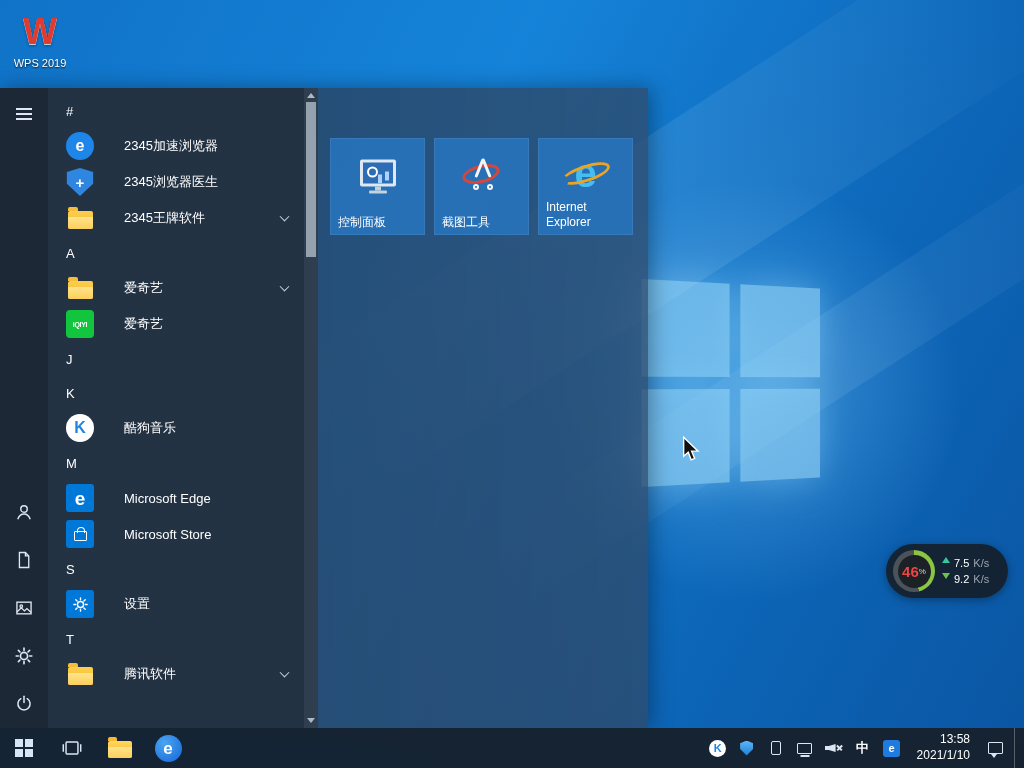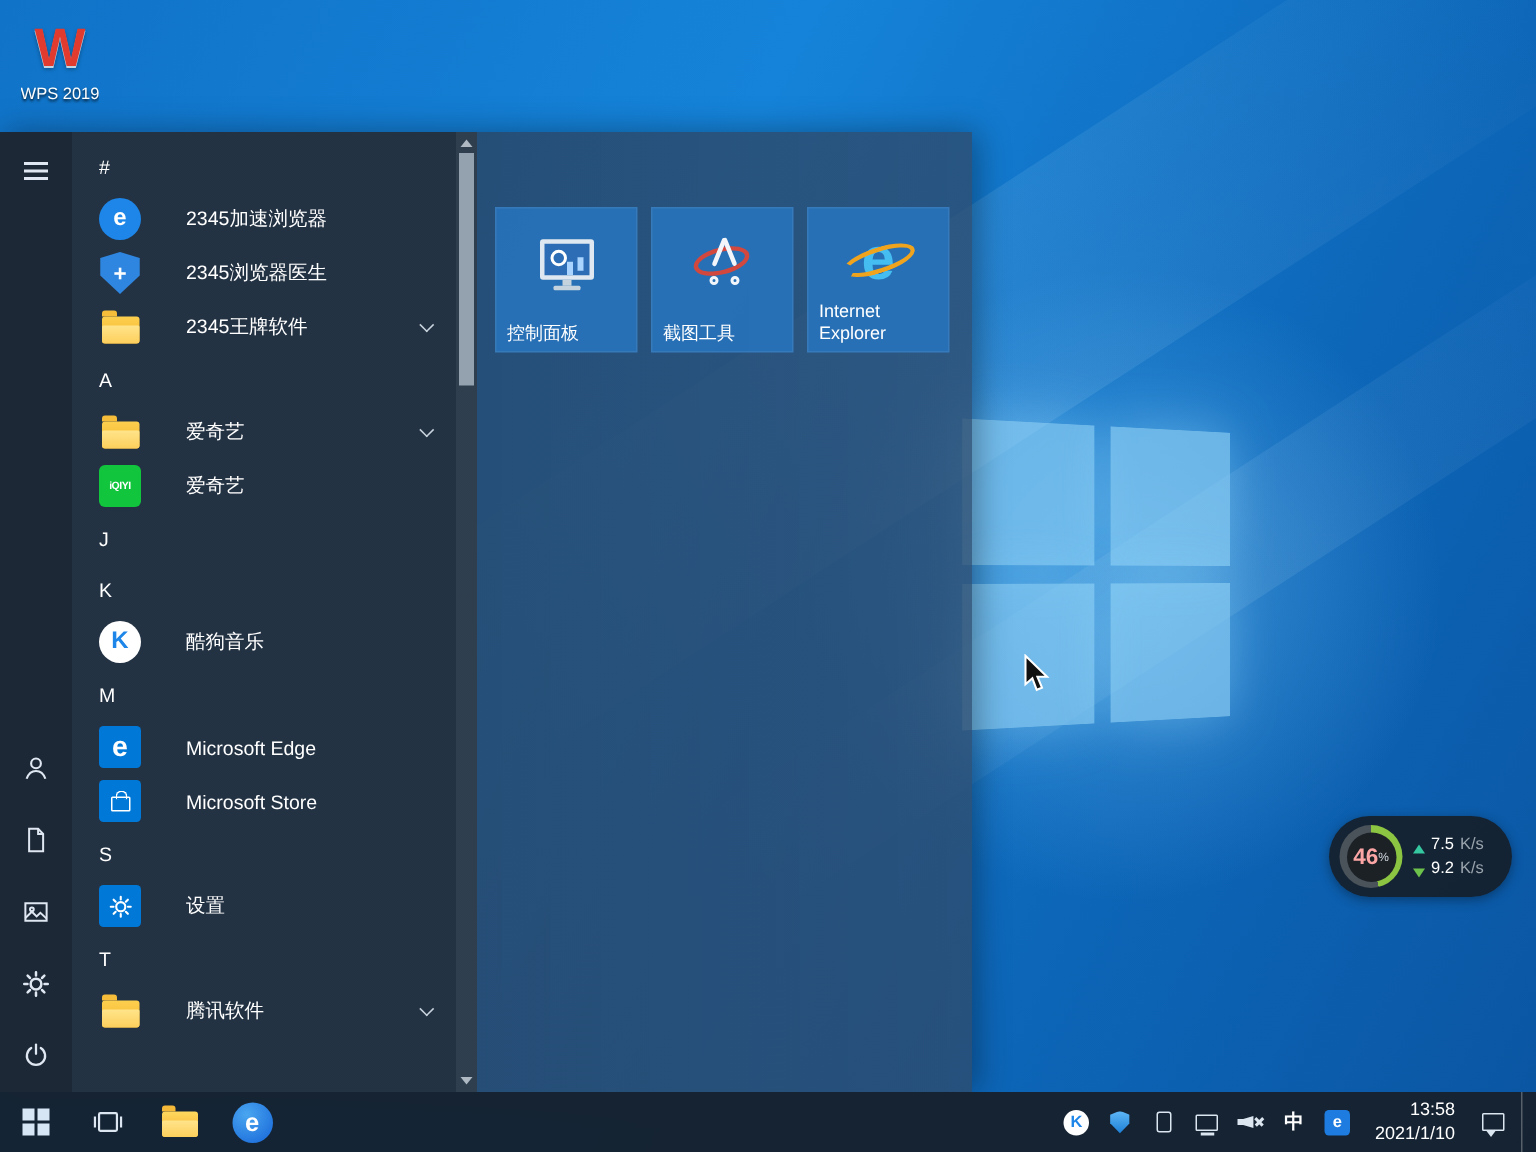--- a/index.html
+++ b/index.html
@@ -138,24 +138,24 @@
 
   
   .net-widget{position:absolute;left:886px;top:544px;width:122px;height:54px;border-radius:27px;
     background:rgba(22,26,30,.85);display:flex;align-items:center;padding-left:7px;z-index:4;
     box-shadow:0 2px 8px rgba(0,0,0,.35);cursor:pointer}
   .gauge{width:42px;height:42px;border-radius:50%;flex:0 0 42px;
     background:conic-gradient(#8bc541 0 46%,#4a525a 46% 100%);
     display:flex;align-items:center;justify-content:center}
   .gauge-inner{width:33px;height:33px;border-radius:50%;background:#1c2126;display:flex;
     align-items:center;justify-content:center}
-  .gval b{font-size:15px;color:#fca5a5;font-weight:700}
+  .gval b{font-size:15px;color:#ef4444;font-weight:700}
   .gval i{font-style:normal;font-size:8px;color:#cfd6dc}
   .speeds{margin-left:7px;display:flex;flex-direction:column;gap:4px}
-  .sp-row{display:flex;align-items:flex-end;gap:4px}
+  .sp-row{display:flex;align-items:flex-start;gap:4px}
   .tri-up{width:0;height:0;border-left:4px solid transparent;border-right:4px solid transparent;
     border-bottom:6px solid #35c8a0;display:block}
   .tri-down{width:0;height:0;border-left:4px solid transparent;border-right:4px solid transparent;
     border-top:6px solid #6cc24a;display:block}
   .sp-val{font-size:11px;color:#fff}
   .sp-unit{font-size:11px;color:#9aa4ad}
 
   
   .taskbar{position:absolute;left:0;bottom:0;width:1024px;height:40px;background:rgba(22,33,46,.97);
     display:flex;align-items:stretch;z-index:10}

